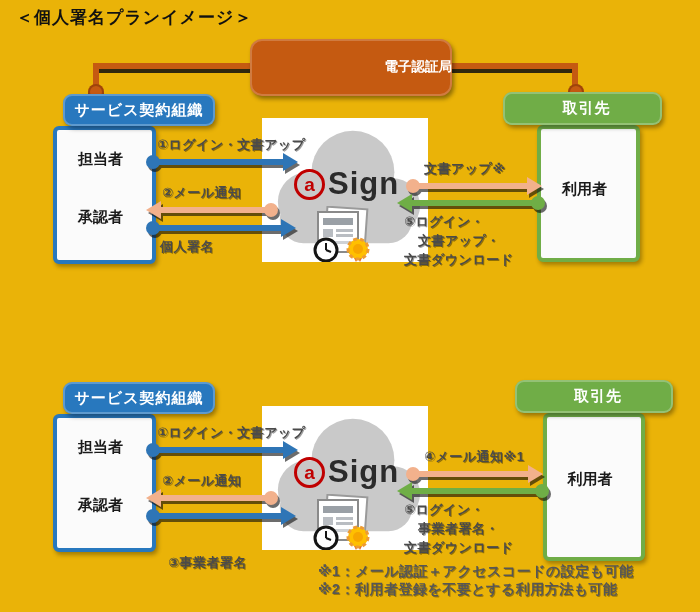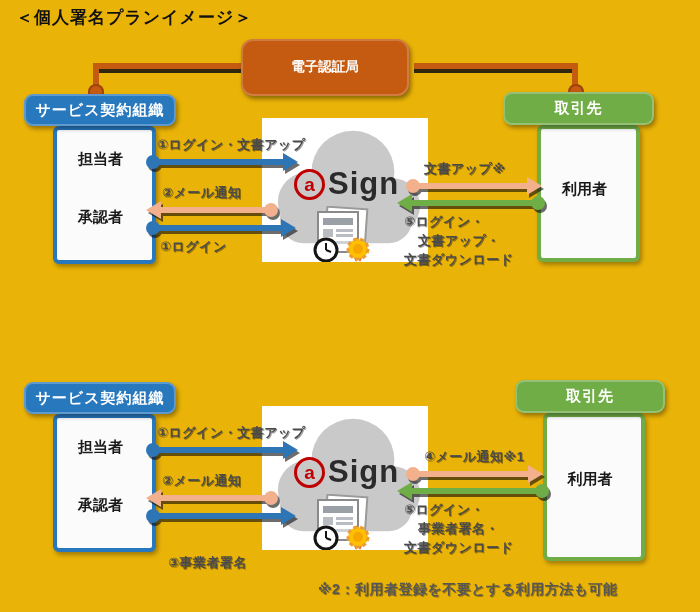--- a/index.html
+++ b/index.html
@@ -9,22 +9,22 @@
   }
   .abs{position:absolute;}
   .sec-title{font-size:17px;font-weight:bold;color:#111;white-space:nowrap;letter-spacing:1px;}
   
   .hdr{
     border-radius:9px;color:#fff;font-weight:bold;font-size:15px;text-align:center;
     display:flex;align-items:center;justify-content:center;white-space:nowrap;
     box-shadow:2px 3px 4px rgba(0,0,0,.35), inset 0 0 0 2px rgba(255,255,255,.25);
     z-index:4;letter-spacing:1px;
   }
-  .hdr.blue{background:#2878BE;}
-  .hdr.green{background:#70AD47;}
+  .hdr.blue{background:#2878BE;margin-left:39px;}
+  .hdr.green{background:#70AD47;padding-left:8px;}
   
   .panel{
     background:#fbfbfb;border-radius:6px;z-index:2;
     box-shadow:2px 3px 4px rgba(0,0,0,.30);
   }
   .panel.blue{border:4px solid #2878BE;}
   .panel.green{border:4px solid #70AD47;}
   .role{font-size:15px;font-weight:bold;color:#1a1a1a;text-align:center;z-index:5;white-space:nowrap;}
   
   .ca{
@@ -69,21 +69,21 @@
     text-shadow:1px 1px 0 rgba(0,0,0,.32);letter-spacing:.5px;line-height:18px;
   }
 </style>
 </head>
 <body>
 
 <div id="stage">
 
   <div class="abs sec-title" style="left:16px;top:6px;">＜個人署名プランイメージ＞</div>
 
-  <div class="abs ca" style="left:241px;top:39px;width:168px;height:57px;">
+  <div class="abs ca" style="left:250px;top:39px;width:202px;height:57px;align-items:flex-end;">
     <span>電子認証局</span>
   </div>
 
   <div class="abs conn" style="left:88px;top:60px;width:164px;height:42px;">
     <span class="ch" style="left:8px;top:3px;width:156px;height:6px;"></span>
     <span class="cv" style="left:5px;top:3px;width:6px;height:26px;"></span>
     <span class="cdot" style="left:0;top:24px;"></span>
   </div>
   <div class="abs conn" style="left:414px;top:60px;width:172px;height:42px;">
     <span class="ch" style="left:0;top:3px;width:164px;height:6px;"></span>
@@ -136,21 +136,21 @@
     <span class="seg" style="left:13px;right:7px;"></span>
     <span class="dot" style="right:0;"></span>
   </div>
   <div class="abs alabel" style="left:162px;top:184px;">②メール通知</div>
 
   <div class="arrow blue" style="left:146px;top:219px;width:150px;">
     <span class="dot" style="left:0;"></span>
     <span class="seg" style="left:7px;right:13px;"></span>
     <span class="hd-r" style="right:0;"></span>
   </div>
-  <div class="abs alabel" style="left:160px;top:238px;">①ログイン</div>
+  <div class="abs alabel" style="left:160px;top:238px;">個人署名</div>
 
   <div class="arrow peach" style="left:406px;top:177px;width:136px;">
     <span class="dot" style="left:0;"></span>
     <span class="seg" style="left:7px;right:13px;"></span>
     <span class="hd-r" style="right:0;"></span>
   </div>
   <div class="abs alabel" style="left:424px;top:160px;">文書アップ※</div>
 
   <div class="arrow green" style="left:397px;top:194px;width:148px;">
     <span class="hd-l" style="left:0;"></span>
@@ -238,15 +238,16 @@
   <div class="abs alabel" style="left:404px;top:500px;">
     <span class="ln">⑤ログイン・</span>
     <span class="ln indent">事業者署名・</span>
     <span class="ln">文書ダウンロード</span>
   </div>
 
   <div class="abs hdr green" style="left:515px;top:380px;width:150px;height:33px;">取引先</div>
   <div class="abs panel green" style="left:543px;top:413px;width:94px;height:140px;"></div>
   <div class="abs role" style="left:543px;top:470px;width:94px;">利用者</div>
 
+  <div class="abs note" style="left:318px;top:562px;">※1：メール認証＋アクセスコードの設定も可能</div>
   <div class="abs note" style="left:318px;top:580px;">※2：利用者登録を不要とする利用方法も可能</div>
 
 </div>
 
 </body></html>

